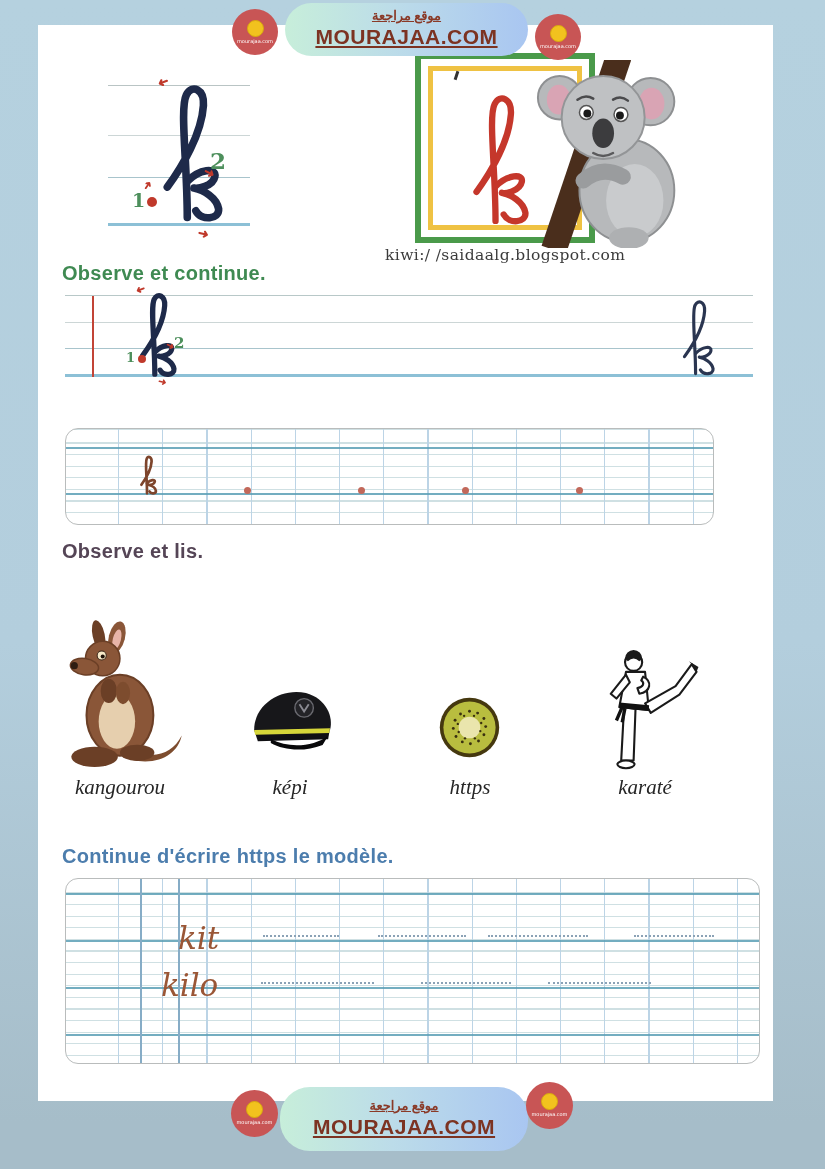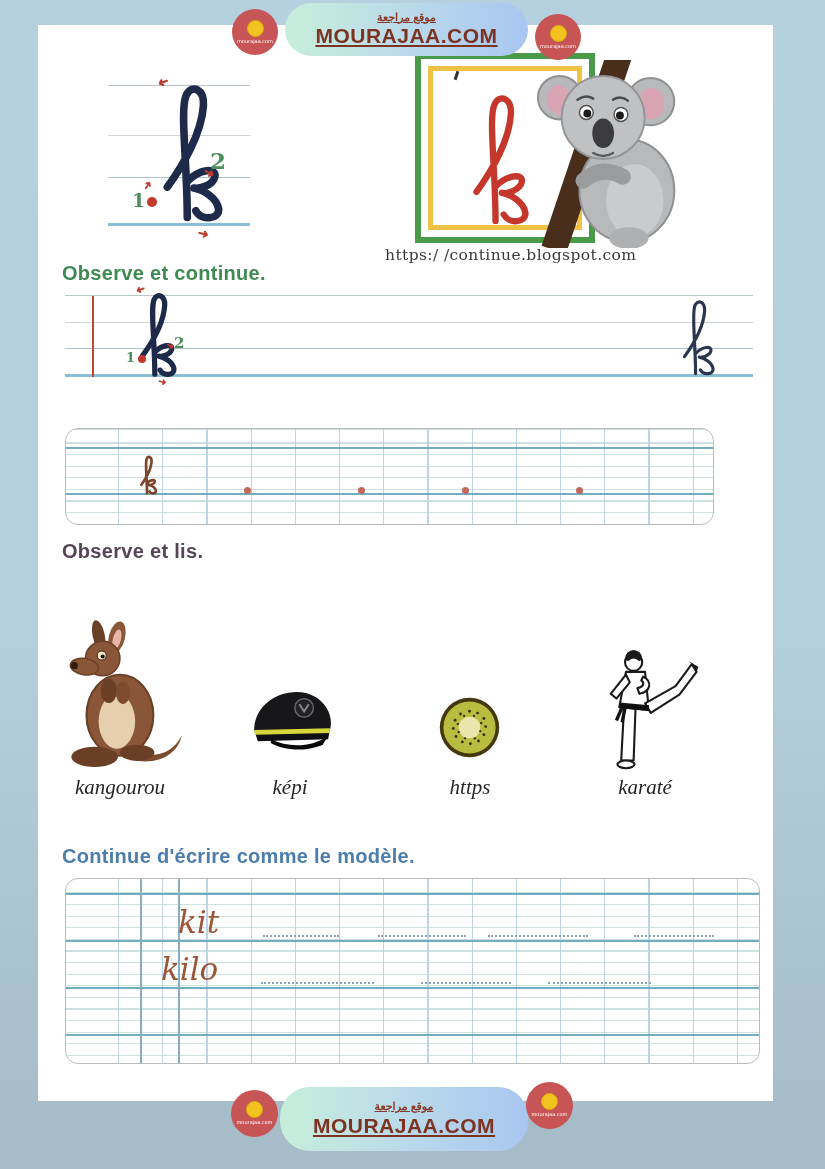--- a/index.html
+++ b/index.html
@@ -5,21 +5,21 @@
   html,body{margin:0;padding:0;}
   body{font-family:"Liberation Sans",sans-serif;}
   .stage{position:relative;width:825px;height:1169px;overflow:hidden;
          background:linear-gradient(180deg,#b5d1df 0%,#b3cedd 55%,#a6bdc9 96%);}
   .sheet{position:absolute;left:38px;top:25px;width:735px;height:1076px;background:#ffffff;}
   .abs{position:absolute;}
 
   
   .pill{position:absolute;border-radius:30px;background:linear-gradient(90deg,#c7eeda 0%,#bcdce9 45%,#a9c6f1 100%);
         display:flex;flex-direction:column;align-items:center;justify-content:center;z-index:30;}
-  .pill .ar{font-size:11px;font-weight:bold;color:#8a3a28;text-decoration:underline;line-height:1.15;font-family:Liberation Sans, sans-serif;}
+  .pill .ar{font-size:13px;font-weight:bold;color:#8a3a28;text-decoration:underline;line-height:1.15;font-family:Liberation Serif, serif;}
   .pill .en{font-size:21px;font-weight:bold;color:#7c3322;text-decoration:underline;letter-spacing:.5px;line-height:1.2;}
   .badge{position:absolute;border-radius:50%;background:#c85555;z-index:31;display:flex;flex-direction:column;align-items:center;justify-content:center;gap:1px;}
   .badge .dot{width:15px;height:15px;border-radius:50%;background:#f2c21e;border:1px solid #d9a90e;}
   .badge .btxt{font-size:5px;color:#ffffff;text-align:center;line-height:1.3;font-family:"DejaVu Sans",sans-serif;}
 
   
   .h{font-weight:bold;letter-spacing:.3px;}
 
   
   .rline{position:absolute;height:1px;}
@@ -36,21 +36,21 @@
 
   
   .ksvg{position:absolute;}
   .cursive{font-family:Liberation Serif, serif;font-style:italic;}
   .wordlabel{position:absolute;text-align:center;font-size:21px;color:#262626;}
   .arrow{position:absolute;color:#c0392b;font-size:13px;line-height:1;font-weight:bold;}
   .num{position:absolute;color:#4d8f5c;font-family:"DejaVu Serif",serif;font-weight:bold;}
   .sdot{position:absolute;border-radius:50%;background:#c0392b;}
   .pdot{position:absolute;width:7px;height:7px;border-radius:50%;background:#c2685a;}
   .dotted{position:absolute;height:6px;border-bottom:2.2px dotted #8ba2b6;}
-  .practice-word{position:absolute;font-family:"DejaVu Serif",serif;font-style:italic;color:#9a5636;}
+  .practice-word{position:absolute;font-family:"DejaVu Serif",serif;font-style:italic;color:#9a5636;margin-top:16px;}
 
   .card{position:absolute;border:6px solid #4a9a4a;background:#fff;z-index:5;}
   .card-inner{position:absolute;inset:7px;border:5px solid #efc243;}
   .urltxt{position:absolute;font-family:"DejaVu Serif","Liberation Serif",serif;color:#3b3b3b;font-size:15.5px;letter-spacing:.4px;}
 </style>
 </head>
 <body>
 
 <div class="stage">
 
@@ -118,21 +118,21 @@
     <path d="M82 40 Q90 35 97 41" stroke="#4a4a4c" stroke-width="2.5" fill="none" stroke-linecap="round"></path>
     <circle cx="55" cy="53" r="7" fill="#fff" stroke="#555" stroke-width="1.5"></circle>
     <circle cx="56" cy="54" r="4" fill="#1a1a1a"></circle>
     <circle cx="90" cy="55" r="7" fill="#fff" stroke="#555" stroke-width="1.5"></circle>
     <circle cx="89" cy="56" r="4" fill="#1a1a1a"></circle>
     <ellipse cx="72" cy="74" rx="11" ry="15" fill="#3c3c3e"></ellipse>
     <path d="M62 94 Q72 100 82 94" stroke="#5a5a5c" stroke-width="2.5" fill="none" stroke-linecap="round"></path>
     <path d="M52 122 Q70 106 92 118" stroke="#9a9c9e" stroke-width="16" fill="none" stroke-linecap="round"></path>
   </svg>
 
-  <div class="urltxt" style="left:385px;top:246px;">https:/ /continue.blogspot.com</div>
+  <div class="urltxt" style="left:385px;top:246px;">kiwi:/ /saidaalg.blogspot.com</div>
 
   <div class="h abs" style="left:62px;top:262px;font-size:20px;color:#3f8a52;">Observe et continue.</div>
   <div>
     <div class="rline" style="left:65px;top:295px;width:688px;background:#b8c8c8;"></div>
     <div class="rline" style="left:65px;top:322px;width:688px;background:#ccd6d6;"></div>
     <div class="rline" style="left:65px;top:348px;width:688px;background:#a8c4cc;"></div>
     <div class="rline" style="left:65px;top:374px;width:688px;height:3px;background:#8cc0d6;"></div>
     <div class="redline" style="left:92px;top:296px;height:81px;"></div>
     <svg class="ksvg" style="left:133px;top:287px;color:#1e2a4a;" width="50" height="93" viewBox="0 0 85 160">
         <use href="#ck" stroke-width="9"></use>
@@ -230,21 +230,21 @@
       <path d="M54 58 L86 40 L103 17 L108 25 L90 49 L60 68 Z"></path>
       <path d="M100 14 L110 20 L108 25 L103 17 Z" fill="#1a1a1a" stroke="none"></path>
       <path d="M32 62 L29 118 L42 118 L44 64 Z"></path>
       <ellipse cx="34" cy="122" rx="9" ry="4"></ellipse>
     </g>
     <path d="M27 60 L58 63" stroke="#111" stroke-width="6"></path>
     <path d="M30 62 L24 76 M33 63 L30 78" stroke="#111" stroke-width="3.5" fill="none"></path>
   </svg>
   <div class="wordlabel cursive" style="left:586px;top:775px;width:118px;">karaté</div>
 
-  <div class="h abs" style="left:62px;top:845px;font-size:20px;color:#4c7dad;">Continue d'écrire comme le modèle.</div>
+  <div class="h abs" style="left:62px;top:845px;font-size:20px;color:#4c7dad;">Continue d'écrire https le modèle.</div>
   <div class="seyes" style="left:65px;top:878px;width:693px;height:184px;">
     <div class="major" style="top:14px;"></div>
     <div class="major" style="top:61px;"></div>
     <div class="major" style="top:108px;"></div>
     <div class="major" style="top:155px;"></div>
     <div class="vdark" style="left:74px;"></div>
     <div class="vdark" style="left:112px;"></div>
 
     <div class="practice-word" style="left:112px;top:25px;font-size:31px;">kit</div>
     <div class="dotted" style="left:197px;top:50px;width:76px;"></div>

